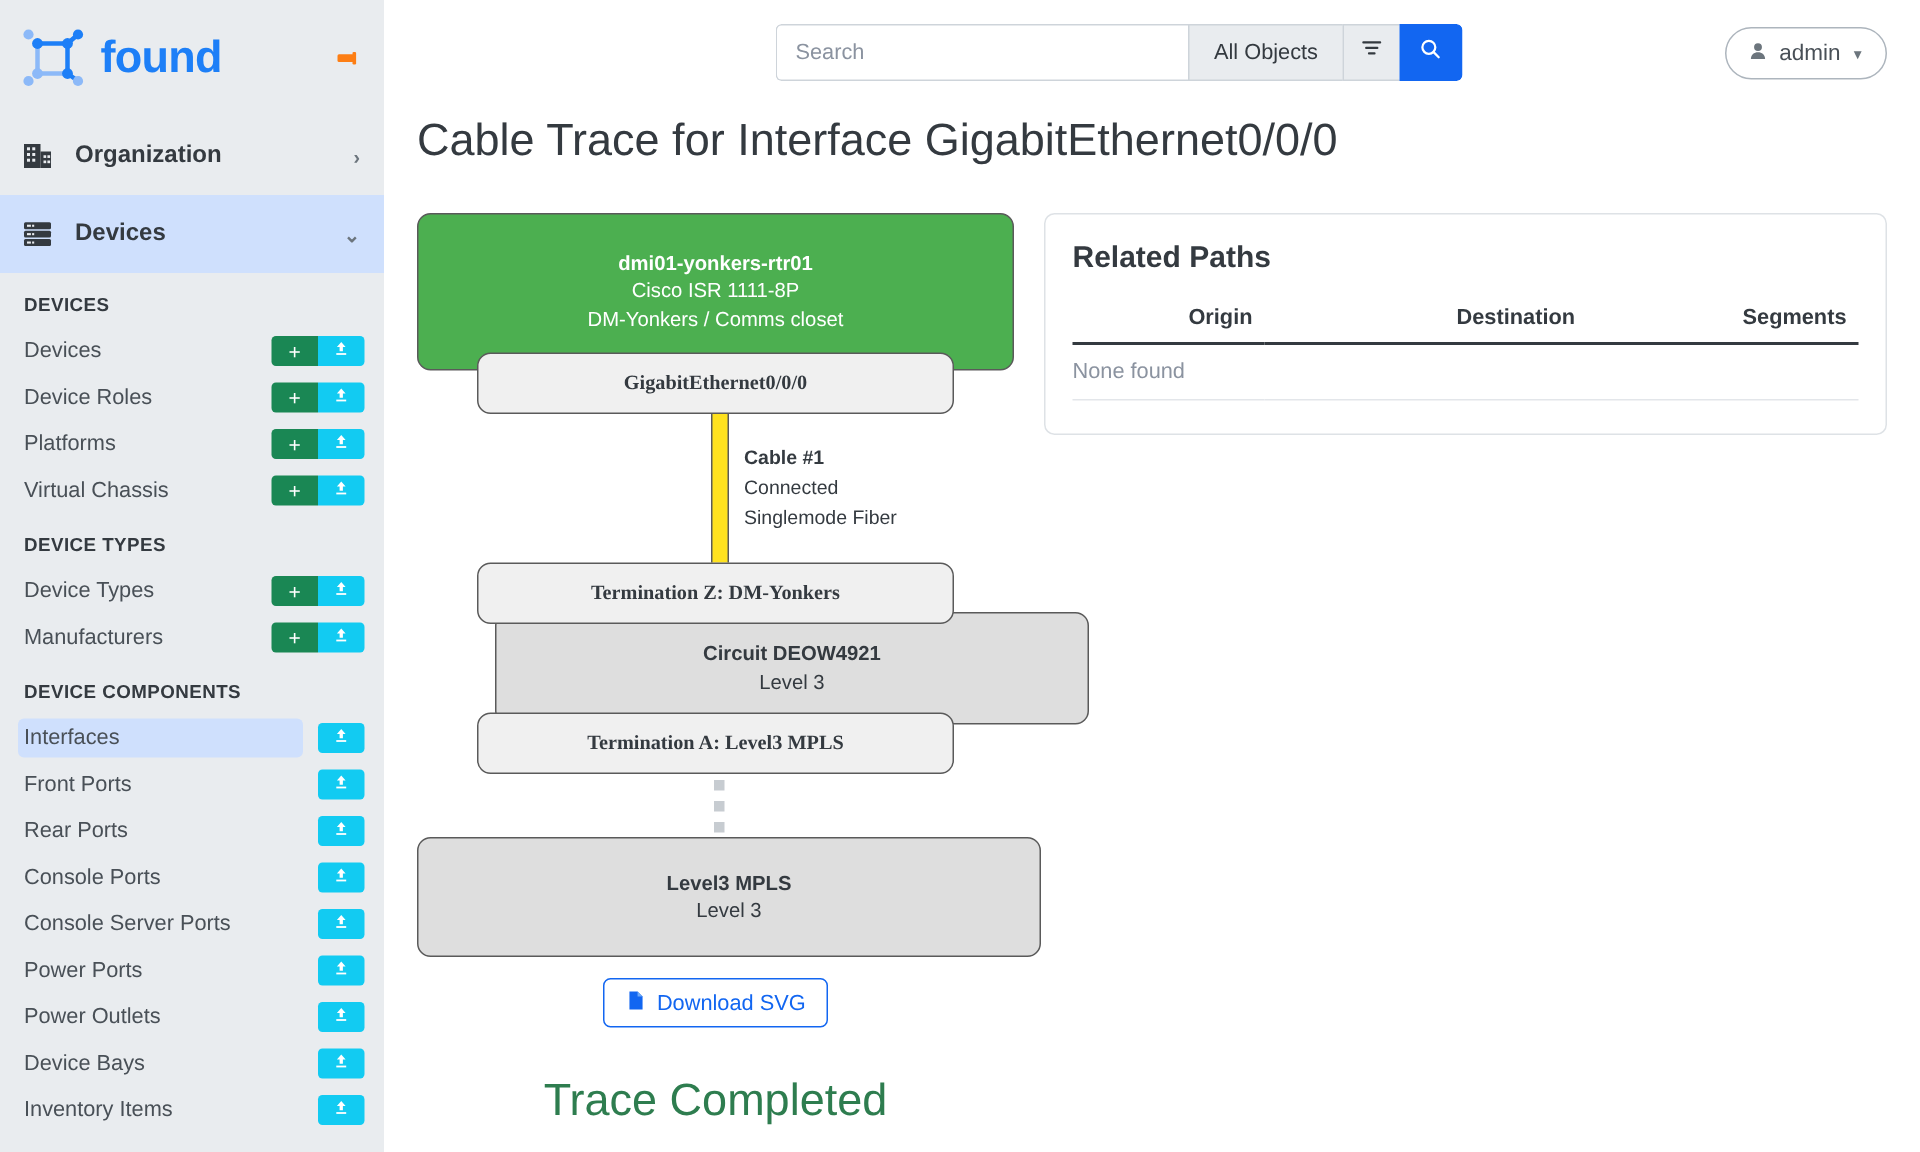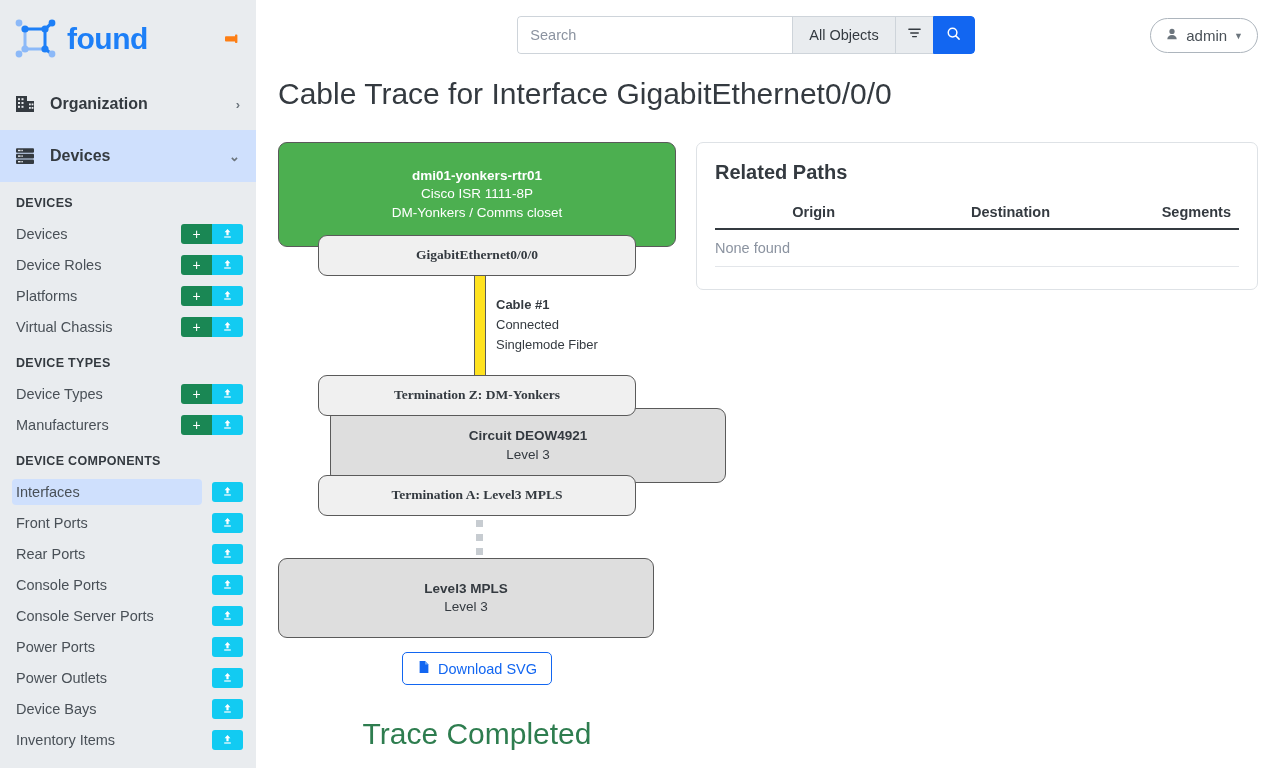--- a/index.html
+++ b/index.html
@@ -570,21 +570,21 @@
             <div class="n-title">Termination A: Level3 MPLS</div>
           </div>
 
           <div class="dot-link" style="left:198px; top:378px;">
             <i></i>
               <i></i>
               <i></i>
               <i></i>
           </div>
 
-          <div class="node node-provider" style="left:0px; top:416px; width:376px; height:80px;">
+          <div class="node node-provider" style="left:0px; top:416px; width:416px; height:80px;">
             <div class="n-title">Level3 MPLS</div>
             <div class="n-sub">Level 3</div>
           </div>
         </div>
 
         <div class="dl-btn-row">
           <button class="dl-btn">
             <span>
               <svg viewBox="0 0 16 16" width="14" height="14" aria-hidden="true">
                 <path d="M3 1.2h6.2L13 5v9.8H3z" fill="#1266f1"></path>

